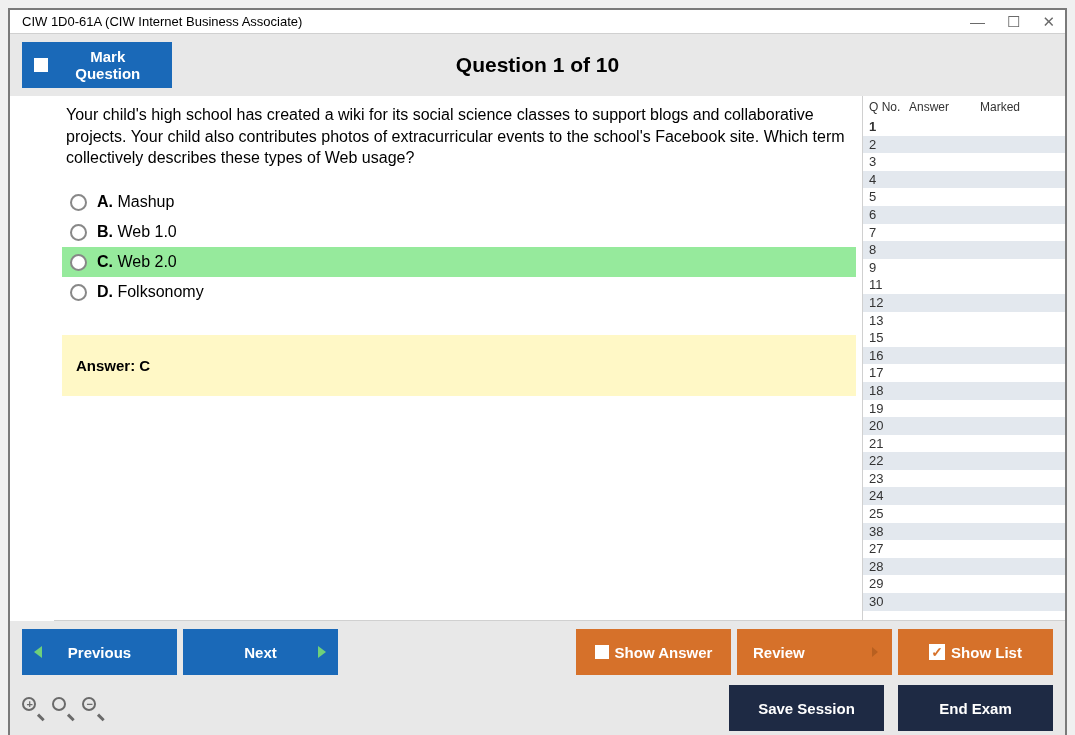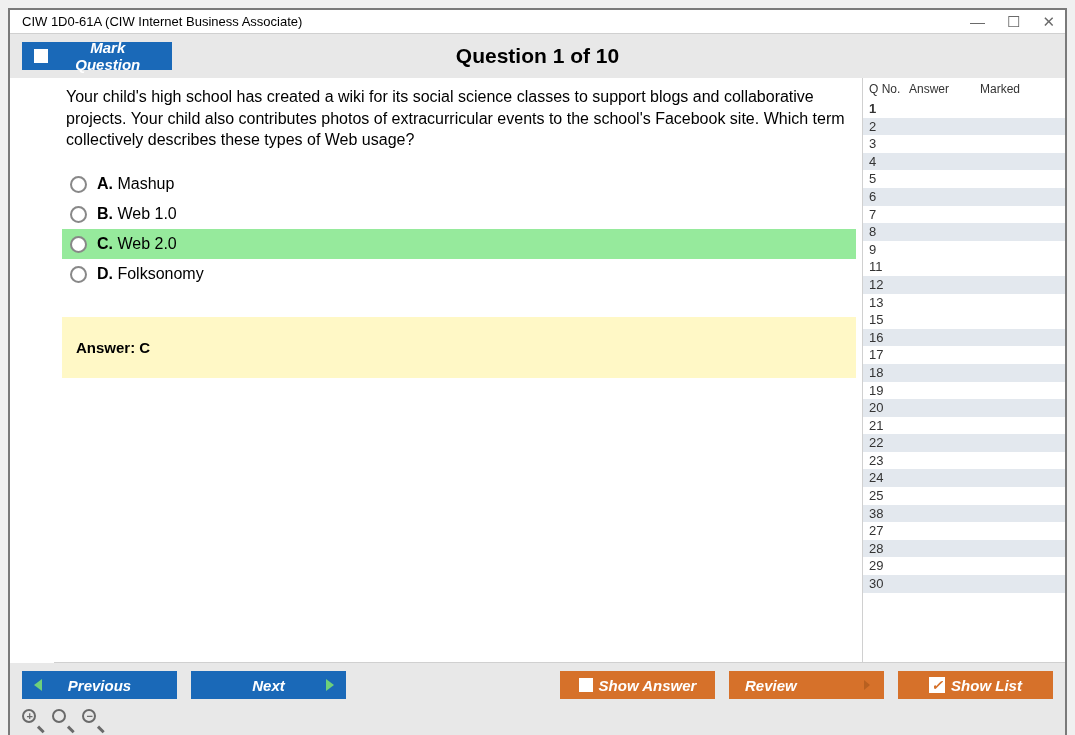--- a/index.html
+++ b/index.html
@@ -50,22 +50,21 @@
     display: inline-flex;
     align-items: center;
     justify-content: center;
     gap: 6px;
     font-size: 15px;
     font-weight: bold;
     color: #fff;
     border: none;
     cursor: pointer;
     padding: 8px 14px;
-    height: 28px;
-    font-style: italic;
+    height: 46px;
   }
   .btn-blue { background: #1a69b8; }
   .btn-orange { background: #d6712a; }
   .btn-dark { background: #1e2a44; }
   .mark-btn { width: 150px; justify-content: flex-start; gap: 10px; padding-left: 12px; }
   .question-header {
     position: absolute;
     left: 50%;
     transform: translateX(-50%);
     font-size: 21px;
@@ -156,21 +155,21 @@
   }
   .qrow.even { background: #e3e8ee; }
   .qrow.current { background: #fff; font-weight: bold; }
   .bottom {
     background: #e8e8e8;
     padding: 8px 12px 10px 12px;
   }
   .bottom-row1 {
     display: flex;
     align-items: center;
-    gap: 14px;
+    gap: 6px;
   }
   .bottom-row2 {
     display: flex;
     align-items: center;
     justify-content: space-between;
     margin-top: 10px;
   }
   .spacer { flex: 1; }
   .nav-btn { width: 155px; justify-content: center; position: relative; }
   .chev-left, .chev-right {
@@ -461,15 +460,23 @@
         <span class="mag">
             <span class="circle"></span>
             <span class="handle"></span>
           </span>
         <span class="mag">
             <span class="circle"></span>
             <span class="handle"></span>
             <span class="pm">−</span>
           </span>
       </div>
+      <div style="display:flex; gap:14px;">
+        <button class="btn btn-dark action-btn">
+          <span>Save Session</span>
+        </button>
+        <button class="btn btn-dark action-btn">
+          <span>End Exam</span>
+        </button>
+      </div>
     </div>
   </div>
 </div>
 
 </body></html>

